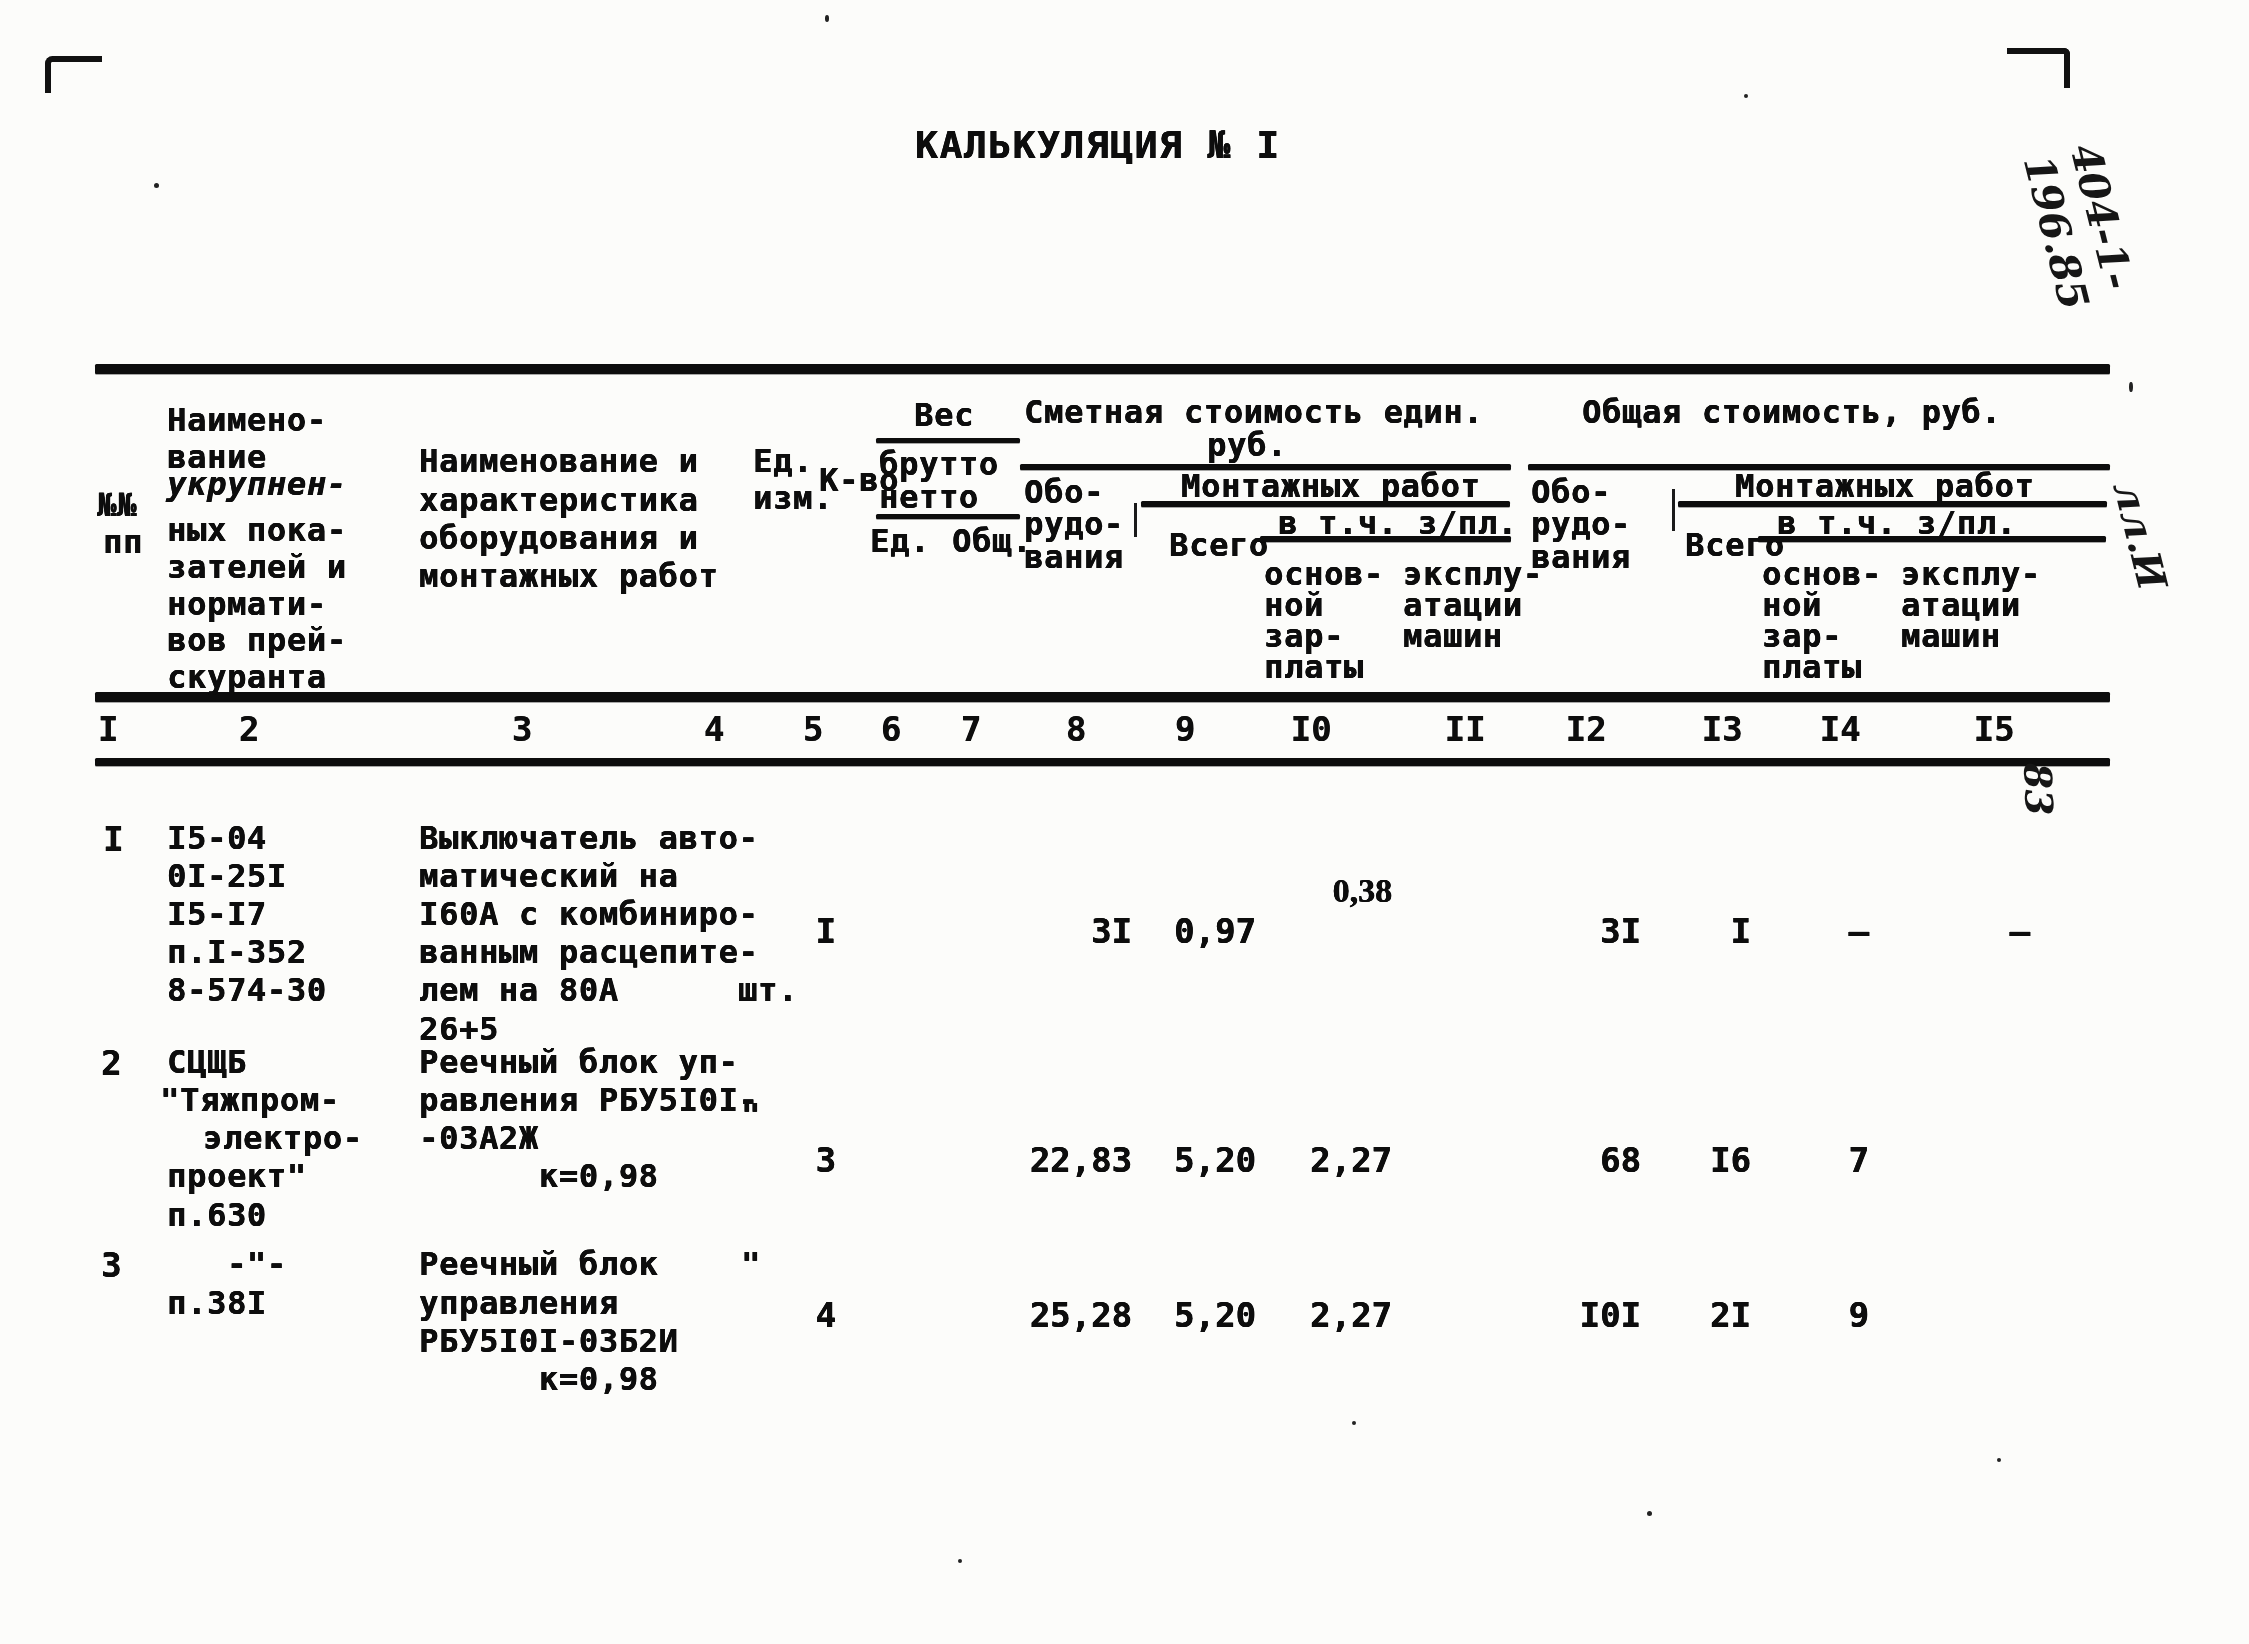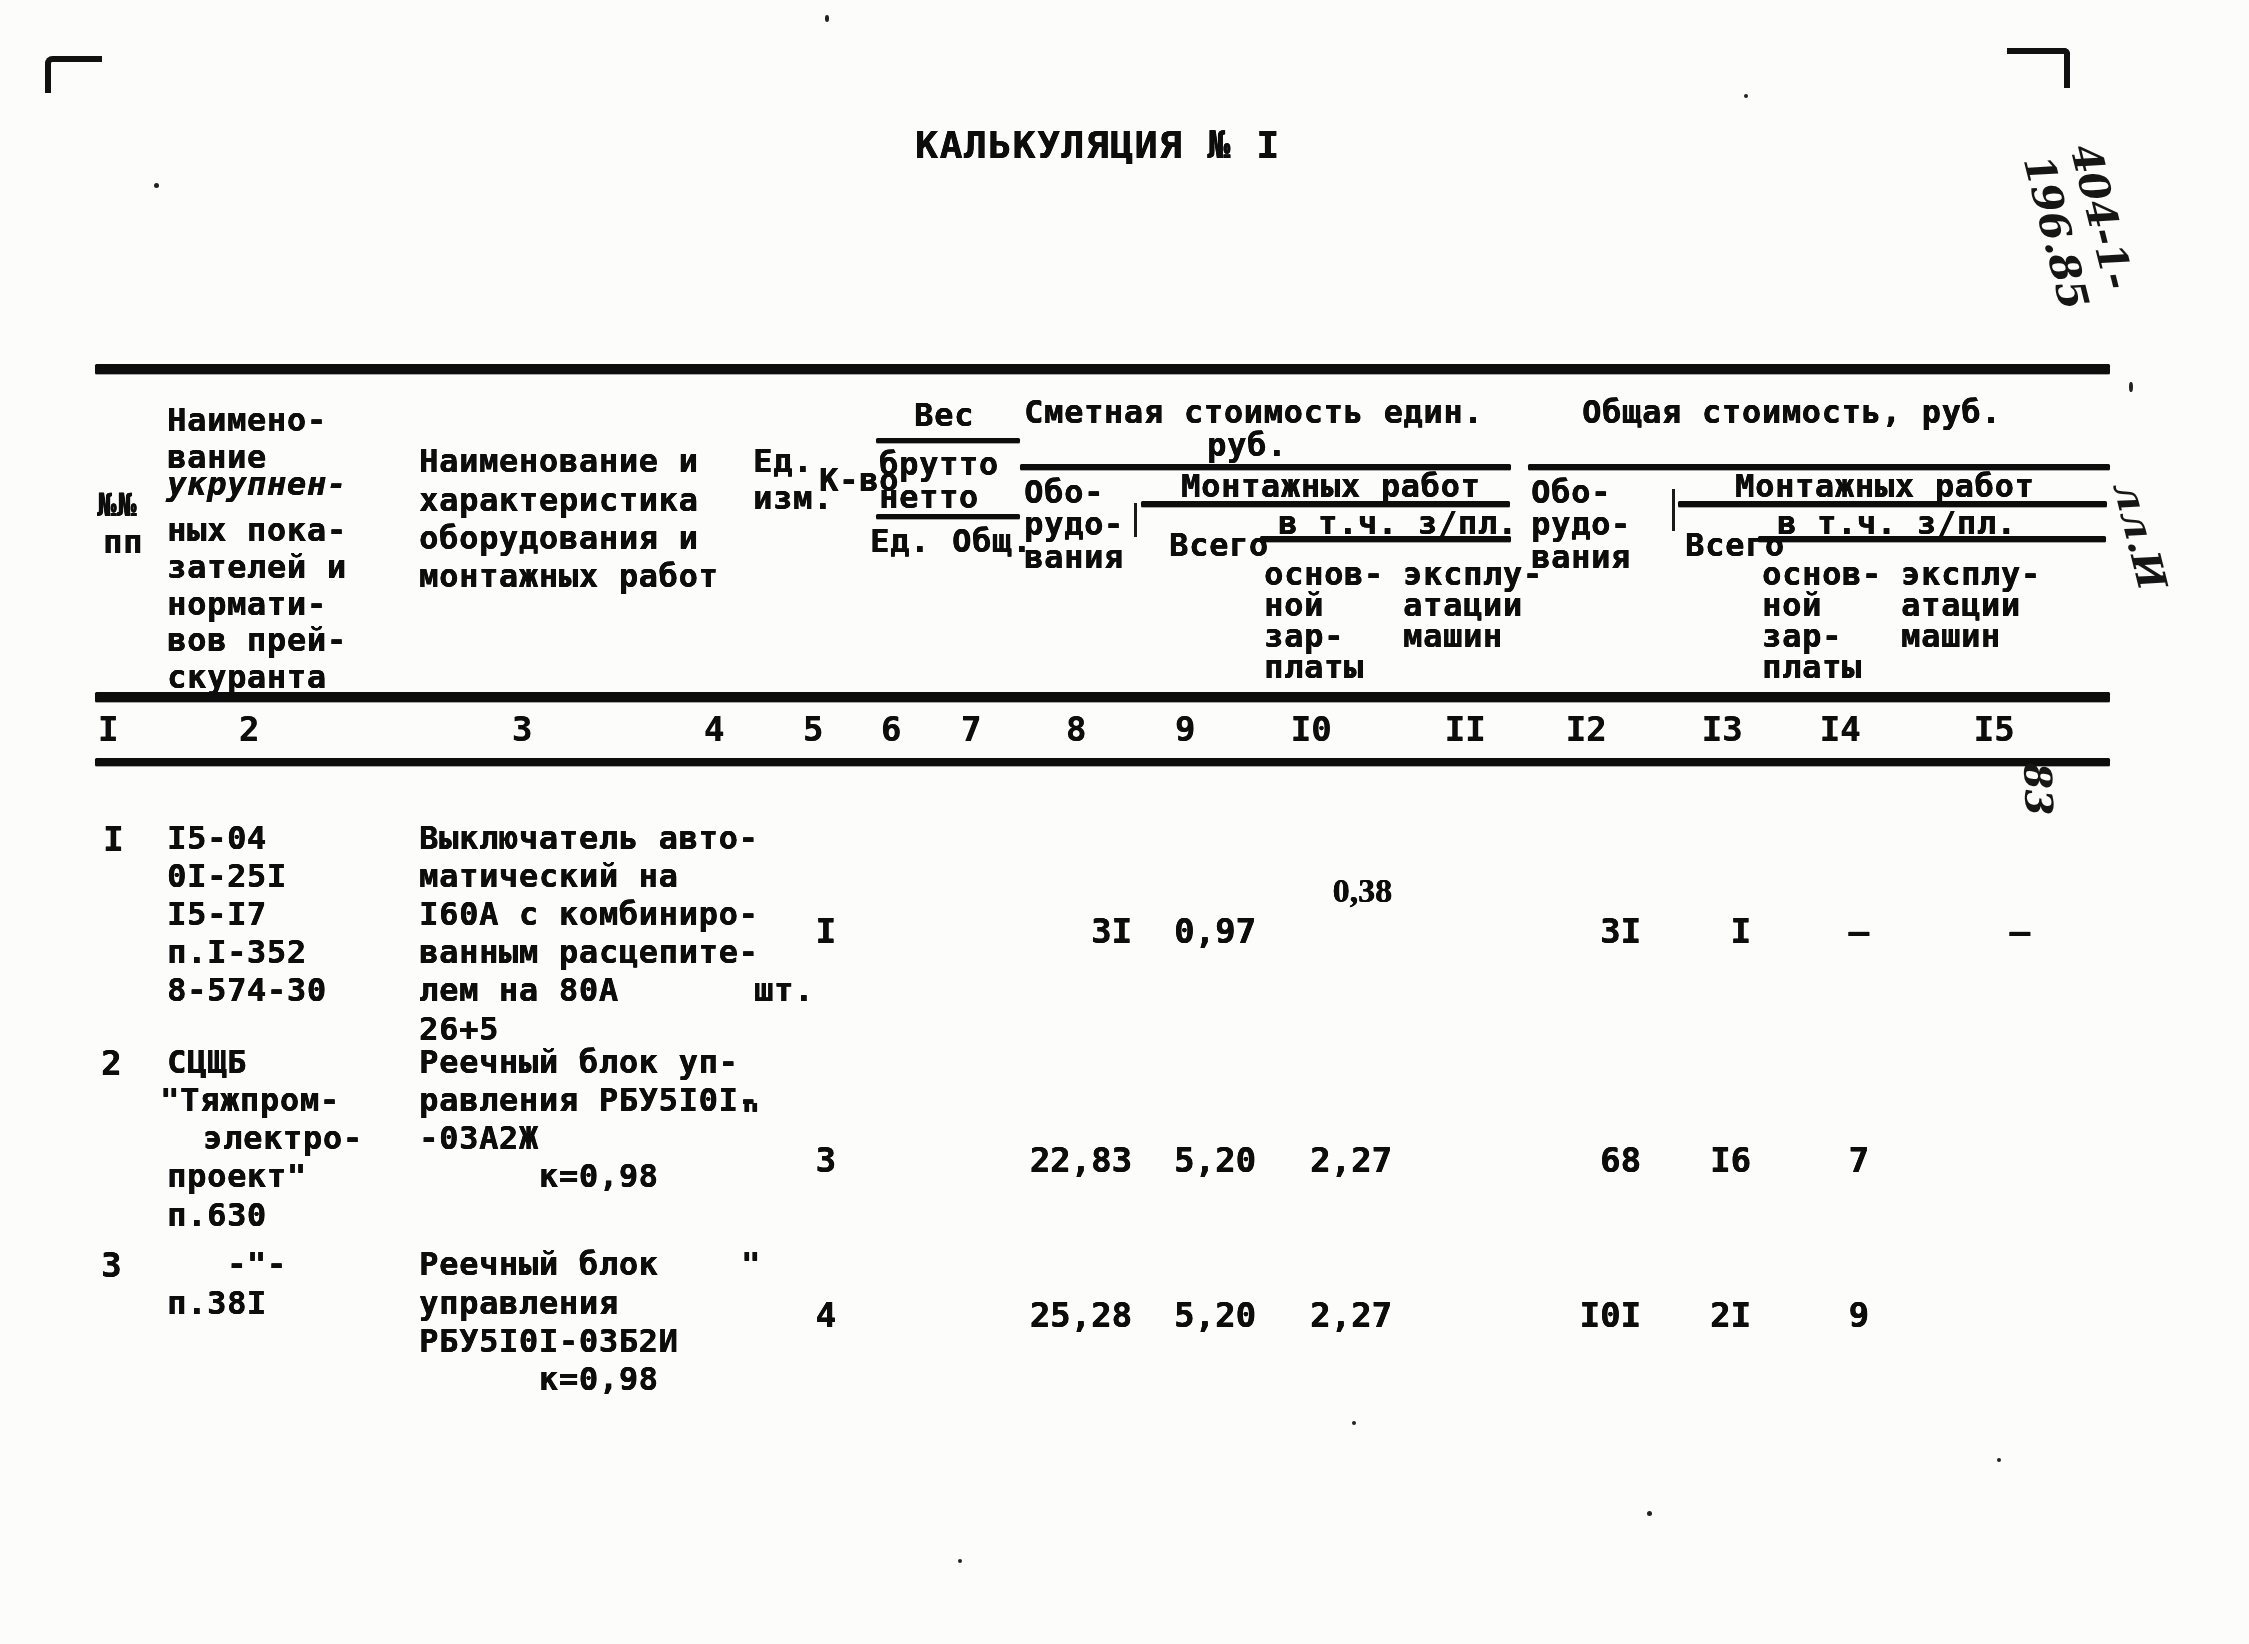--- a/index.html
+++ b/index.html
@@ -154,21 +154,21 @@
   <div class="t" style="left:167px;top:860px;">0I-25I</div>
   <div class="t" style="left:167px;top:898px;">I5-I7</div>
   <div class="t" style="left:167px;top:936px;">п.I-352</div>
   <div class="t" style="left:167px;top:974px;">8-574-30</div>
   <div class="t" style="left:419px;top:822px;">Выключатель авто-</div>
   <div class="t" style="left:419px;top:860px;">матический на</div>
   <div class="t" style="left:419px;top:898px;">I60А с комбиниро-</div>
   <div class="t" style="left:419px;top:936px;">ванным расцепите-</div>
   <div class="t" style="left:419px;top:974px;">лем на 80А</div>
   <div class="t" style="left:419px;top:1013px;">26+5</div>
-  <div class="t" style="left:738px;top:974px;margin-left:16px;">шт.</div>
+  <div class="t" style="left:738px;top:974px;">шт.</div>
   <div class="cell" style="left:777px;top:914px;width:59px;">I</div>
   <div class="cell" style="left:974px;top:914px;width:158px;">3I</div>
   <div class="cell" style="left:1128px;top:914px;width:128px;">0,97</div>
   <div class="cell" style="left:1267px;top:874px;width:125px;font-family:Liberation Serif, serif;">0,38</div>
   <div class="cell" style="left:1524px;top:914px;width:117px;">3I</div>
   <div class="cell" style="left:1663px;top:914px;width:88px;">I</div>
   <div class="cell" style="left:1788px;top:914px;width:81px;">–</div>
   <div class="cell" style="left:1949px;top:914px;width:81px;">–</div>
 
   <div class="t num" style="left:101px;top:1046px;">2</div>

